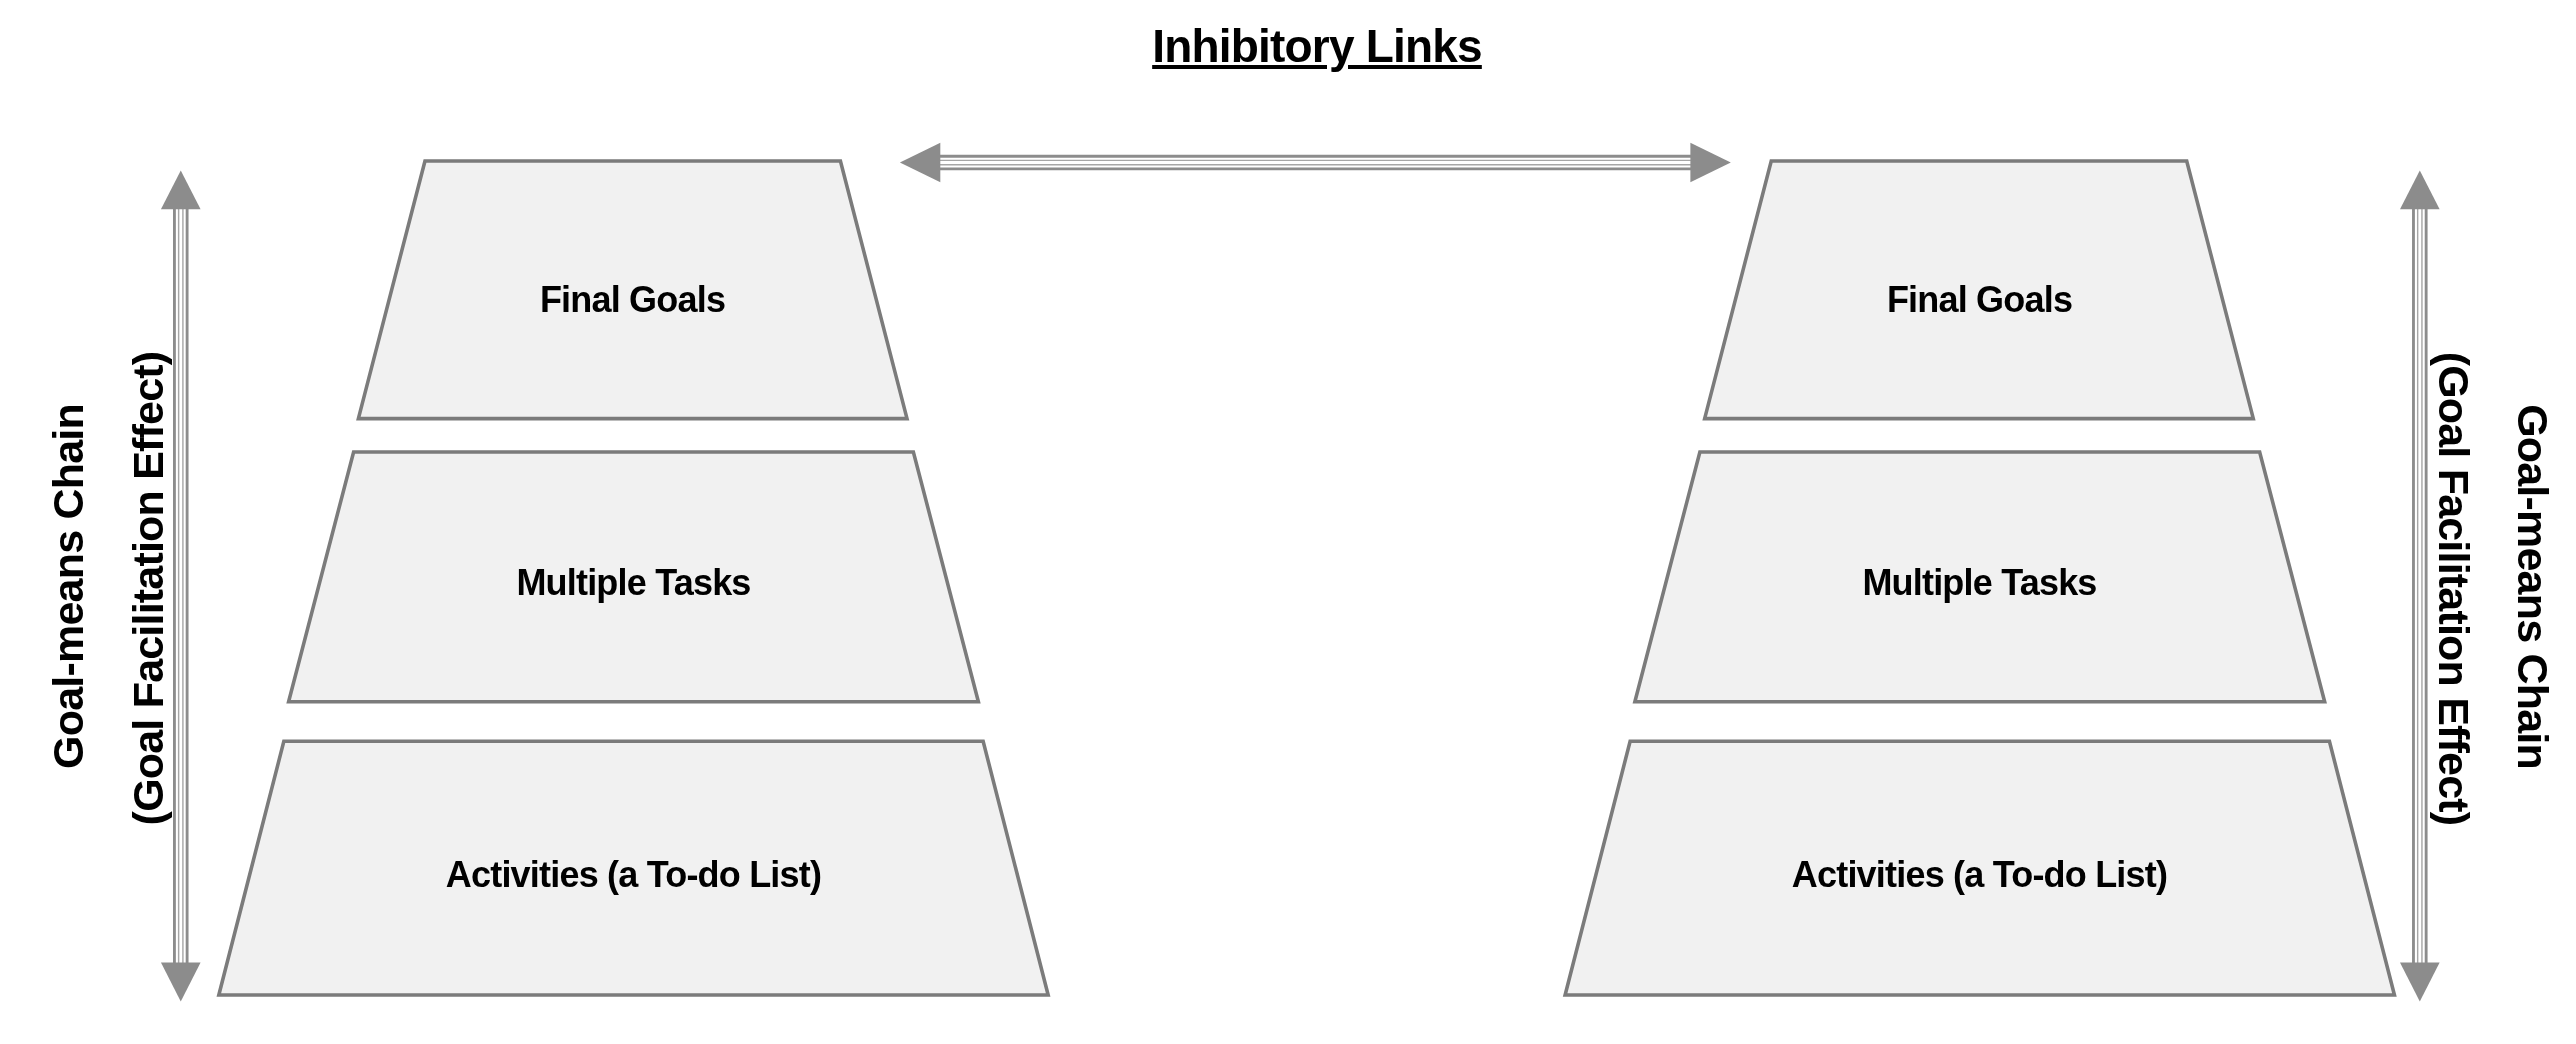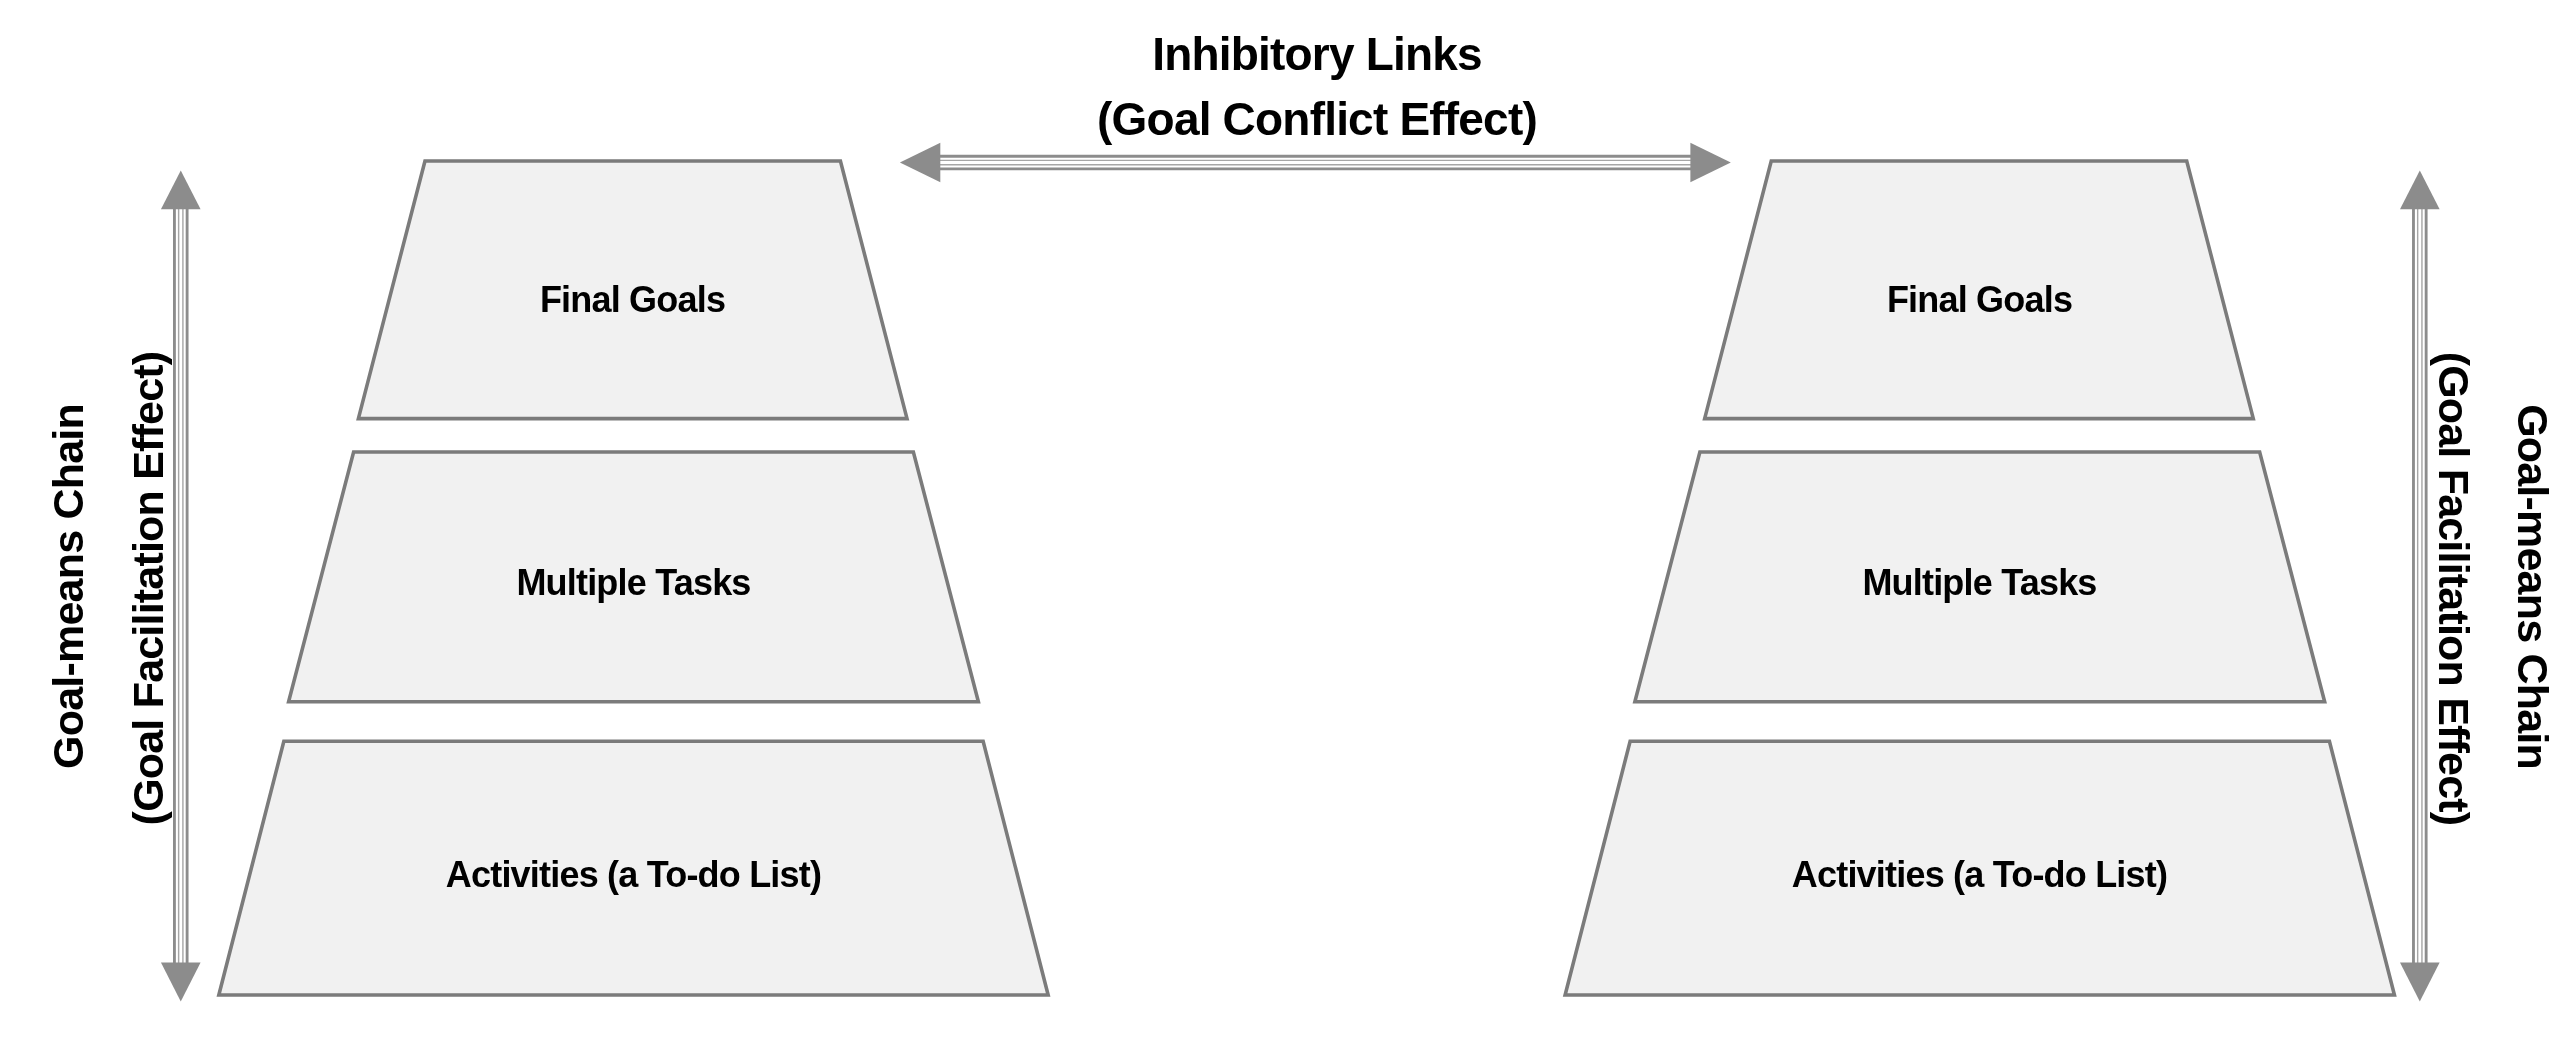--- a/index.html
+++ b/index.html
@@ -116,22 +116,21 @@
     <g>
       <line class="stripe-outer" x1="3044" y1="259" x2="3044" y2="1219"></line>
       <line class="stripe-inner" x1="3049.3" y1="259" x2="3049.3" y2="1219"></line>
       <line class="stripe-inner" x1="3054.7" y1="259" x2="3054.7" y2="1219"></line>
       <line class="stripe-outer" x1="3060" y1="259" x2="3060" y2="1219"></line>
       <polygon class="arrow-head" points="3052,215 3027,264 3077,264"></polygon>
       <polygon class="arrow-head" points="3052,1263 3027,1214 3077,1214"></polygon>
     </g>
   </svg>
 
-  <div class="lbl title-line" style="top:14px;">Inhibitory Links</div>
-  <div class="lbl title-line" style="top:79px;">(Goal Conflict Effect)</div>
+  <div class="lbl title-line" style="top:6px;text-decoration:underline;">Inhibitory Links</div>
 
   <div class="lbl trap-lbl" style="left:236px; top:260px;">Final Goals</div>
   <div class="lbl trap-lbl" style="left:237px; top:543px;">Multiple Tasks</div>
   <div class="lbl trap-lbl" style="left:237px; top:835px;">Activities (a To-do List)</div>
 
   <div class="lbl trap-lbl" style="left:1583px; top:260px;">Final Goals</div>
   <div class="lbl trap-lbl" style="left:1583px; top:543px;">Multiple Tasks</div>
   <div class="lbl trap-lbl" style="left:1583px; top:835px;">Activities (a To-do List)</div>
 
   <div class="lbl v-lbl rot-ccw" style="left:-487px; top:547px;">Goal-means Chain</div>

